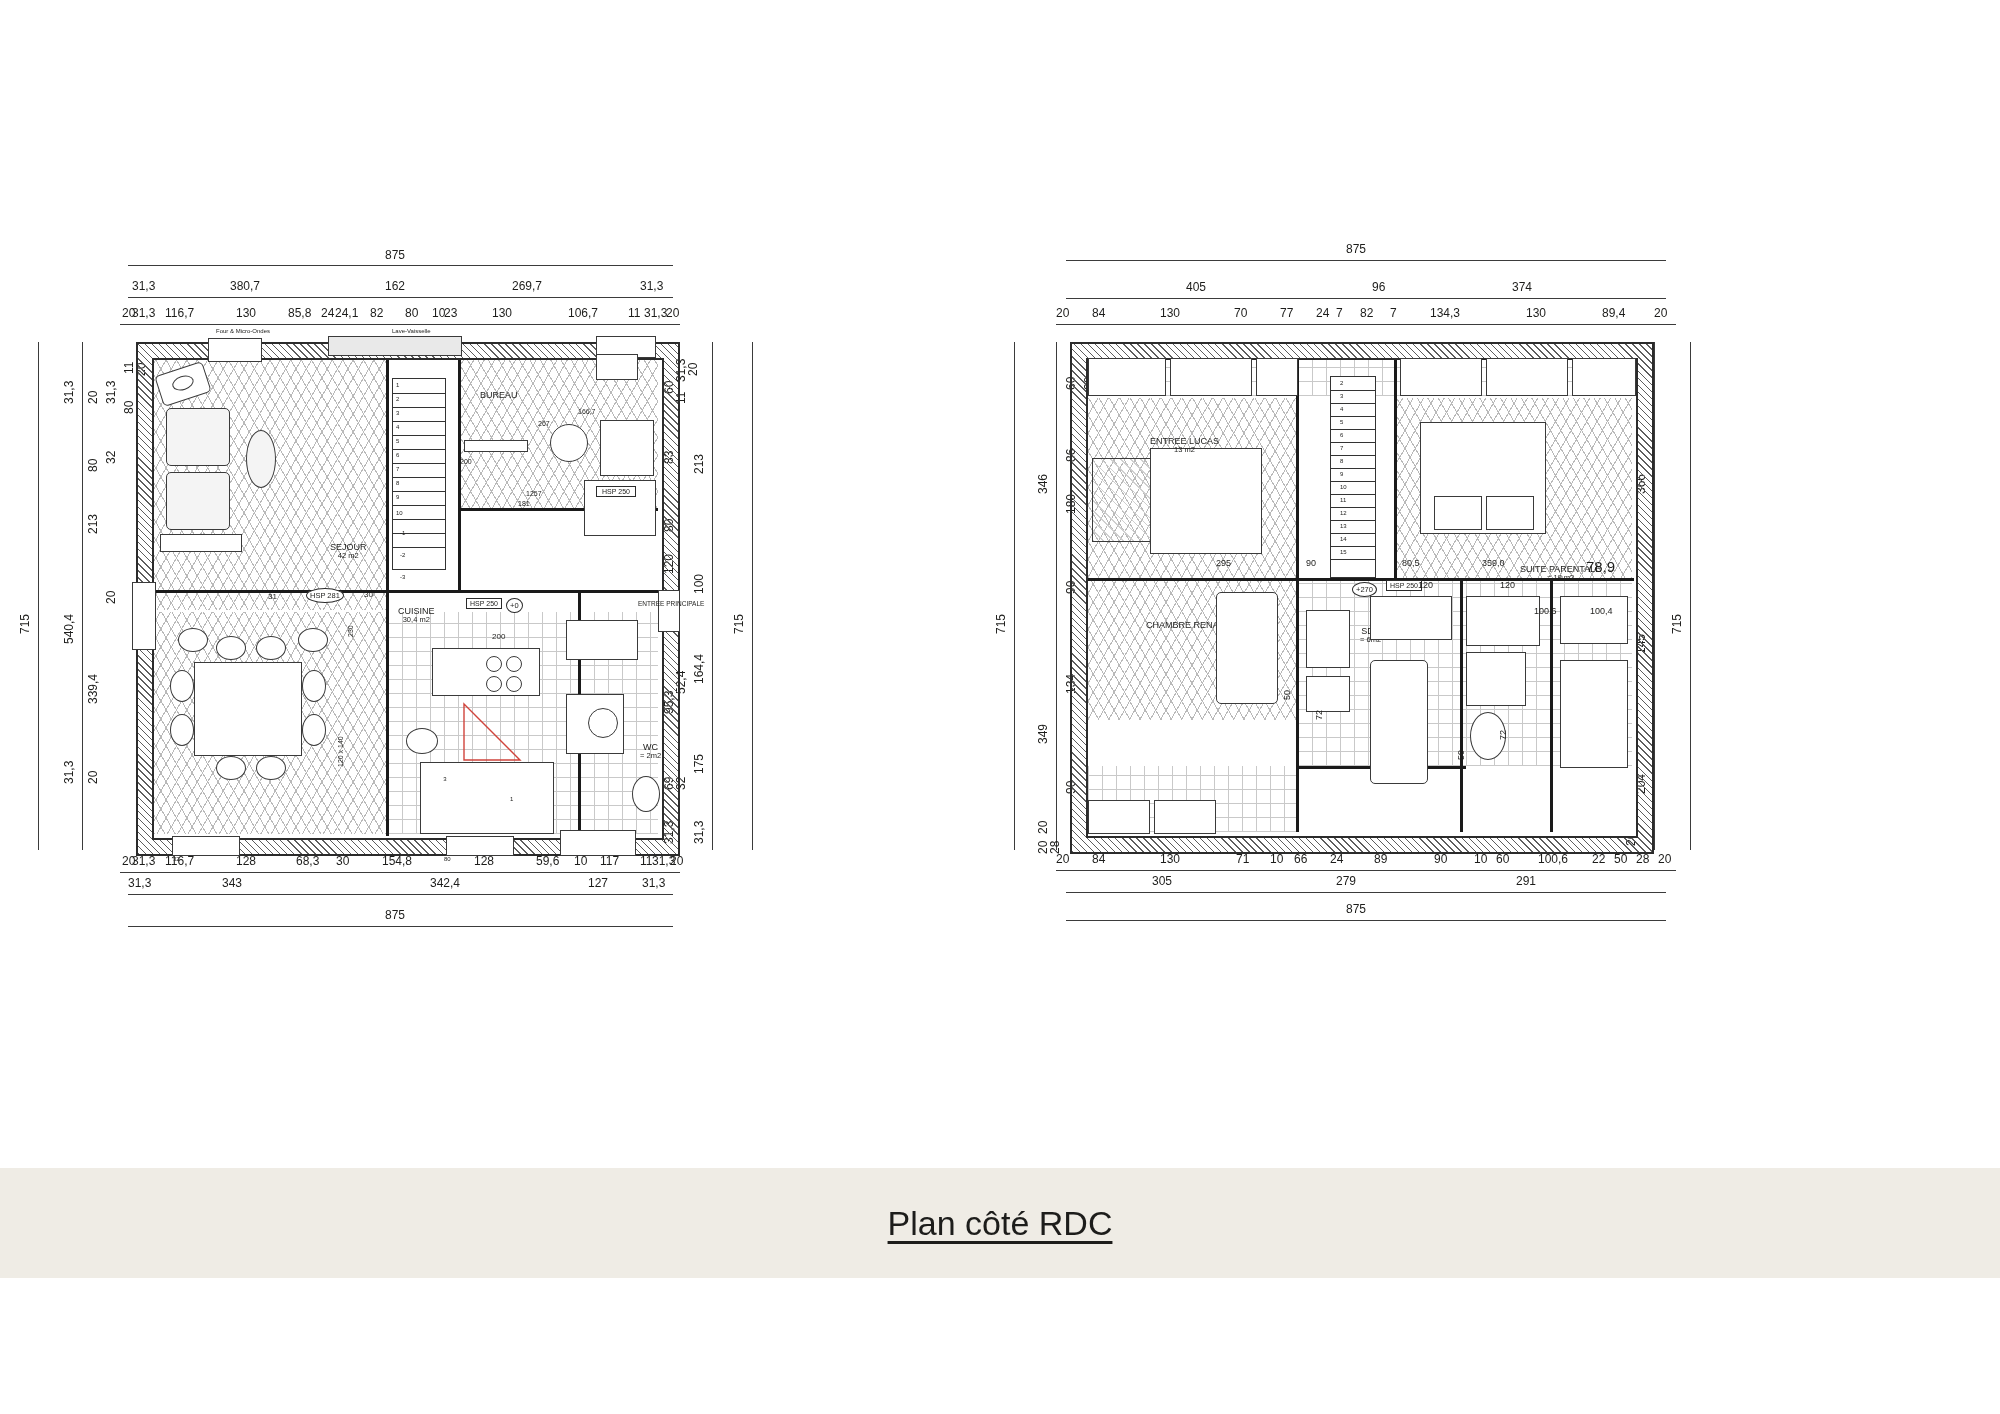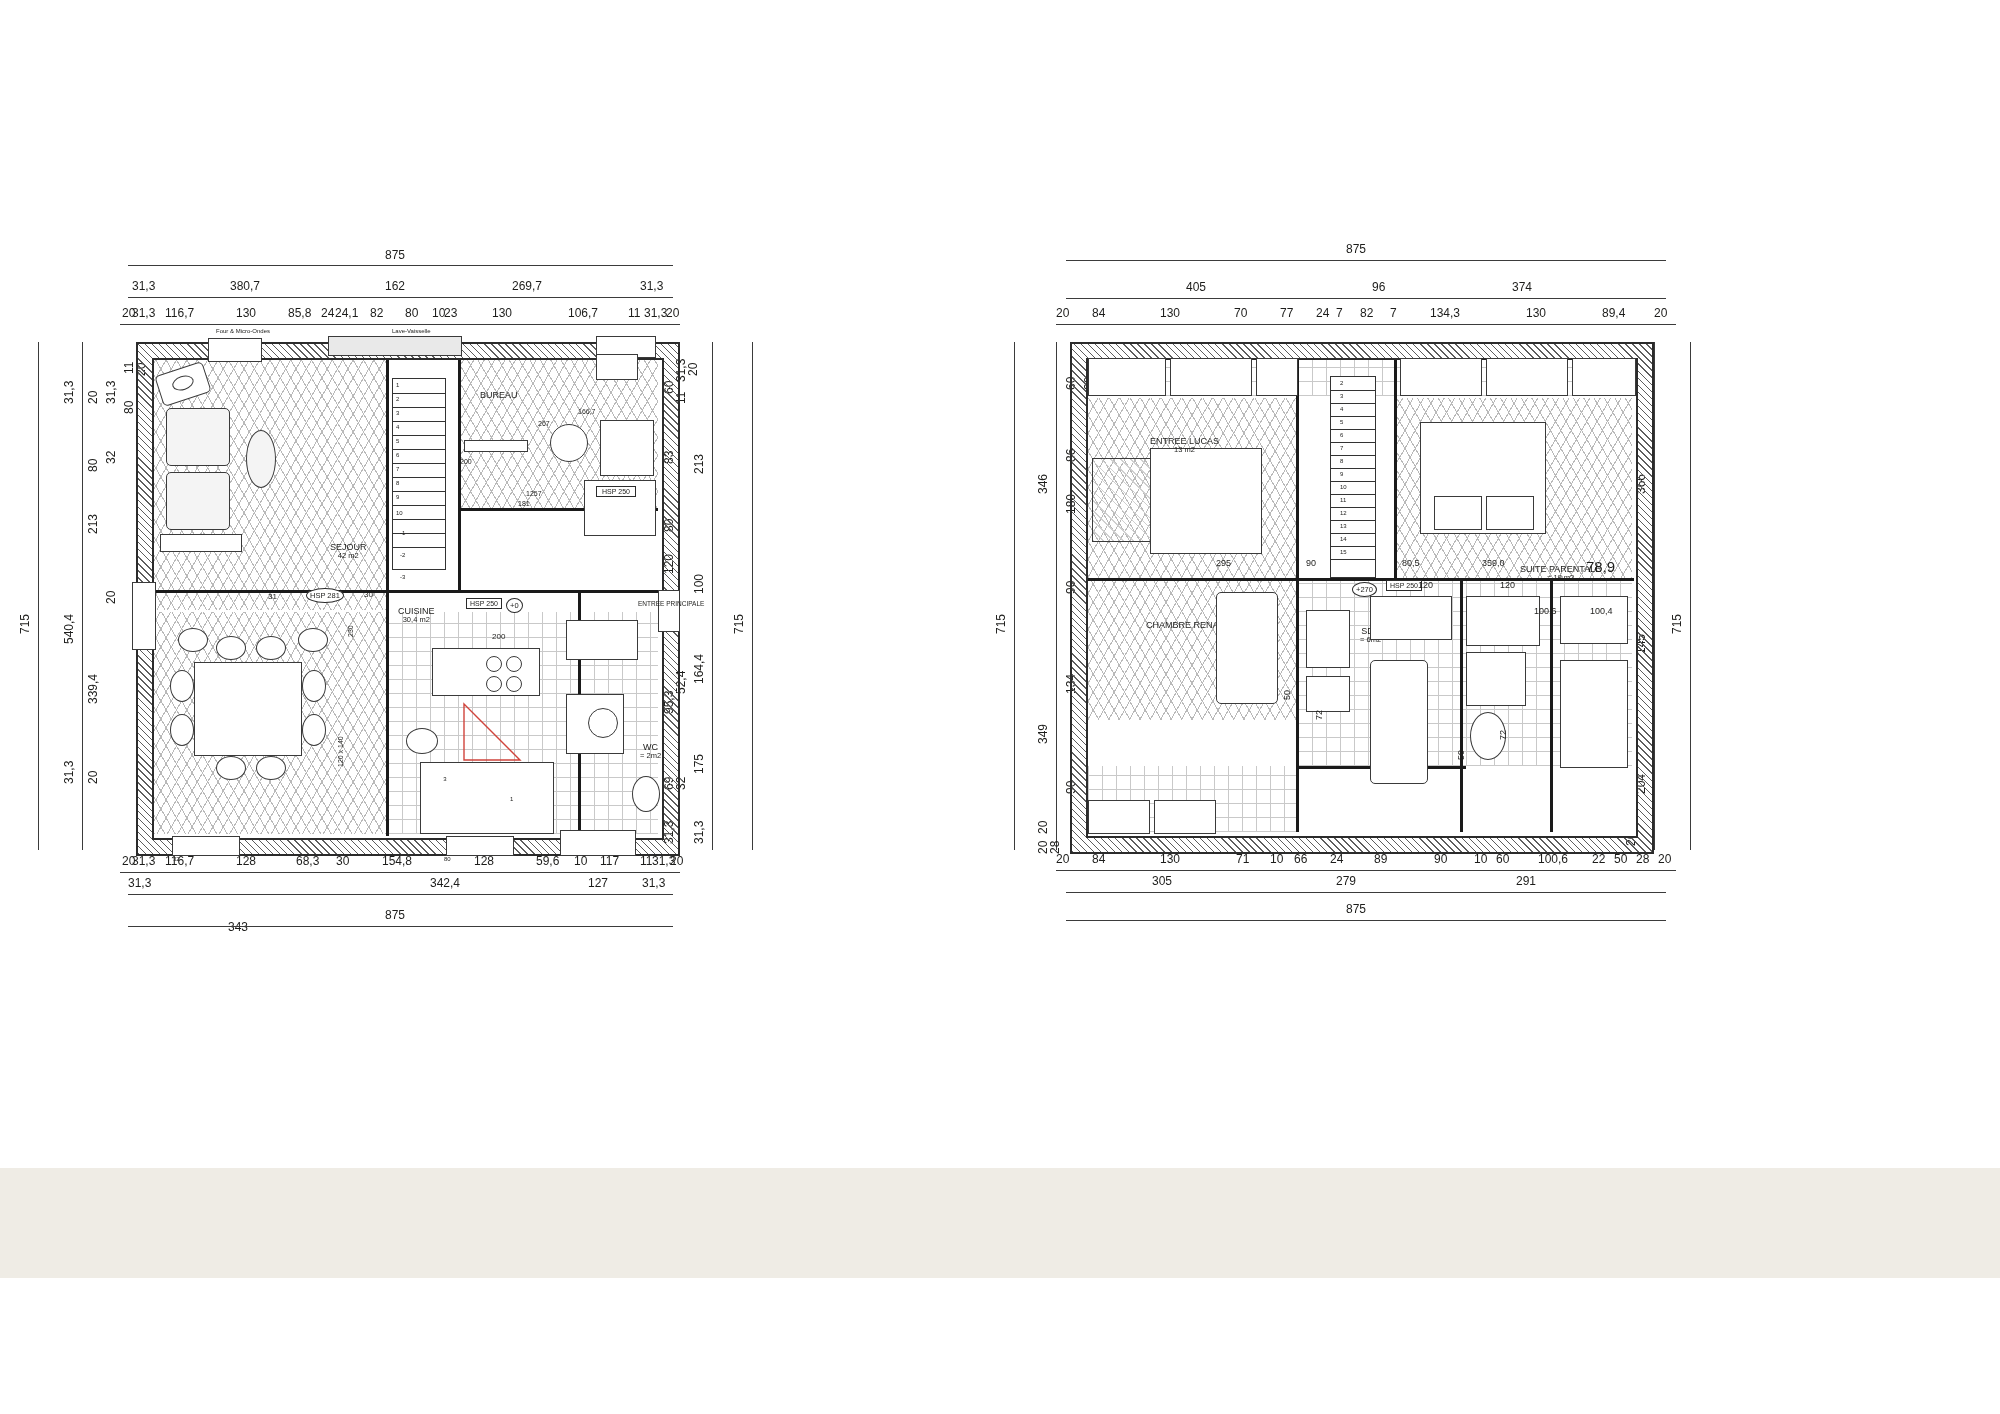--- a/index.html
+++ b/index.html
@@ -346,21 +346,21 @@
       <div class="dimtxt" style="left:434px;top:564px;">128</div>
       <div class="dimtxt" style="left:496px;top:564px;">59,6</div>
       <div class="dimtxt" style="left:534px;top:564px;">10</div>
       <div class="dimtxt" style="left:560px;top:564px;">117</div>
       <div class="dimtxt" style="left:600px;top:564px;">11</div>
       <div class="dimtxt" style="left:612px;top:564px;">31,3</div>
       <div class="dimtxt" style="left:630px;top:564px;">20</div>
 
       <div class="dimline" style="left:88px;top:604px;width:545px;"></div>
       <div class="dimtxt" style="left:88px;top:586px;">31,3</div>
-      <div class="dimtxt" style="left:188px;top:586px;margin-top:44px;">343</div>
+      <div class="dimtxt" style="left:182px;top:586px;">343</div>
       <div class="dimtxt" style="left:390px;top:586px;">342,4</div>
       <div class="dimtxt" style="left:548px;top:586px;">127</div>
       <div class="dimtxt" style="left:602px;top:586px;">31,3</div>
 
       <div class="dimline" style="left:88px;top:636px;width:545px;"></div>
       <div class="dimtxt" style="left:345px;top:618px;">875</div>
     </div>
   </div>
 
   <div class="plan" id="plan-r1">
@@ -554,15 +554,16 @@
       <div class="dimtxt" style="left:122px;top:594px;">305</div>
       <div class="dimtxt" style="left:306px;top:594px;">279</div>
       <div class="dimtxt" style="left:486px;top:594px;">291</div>
 
       <div class="dimline" style="left:36px;top:640px;width:600px;"></div>
       <div class="dimtxt" style="left:316px;top:622px;">875</div>
     </div>
   </div>
 
   <div class="caption-band">
+    <div class="caption">Plan côté RDC</div>
   </div>
 
 </div>
 
 </body></html>

